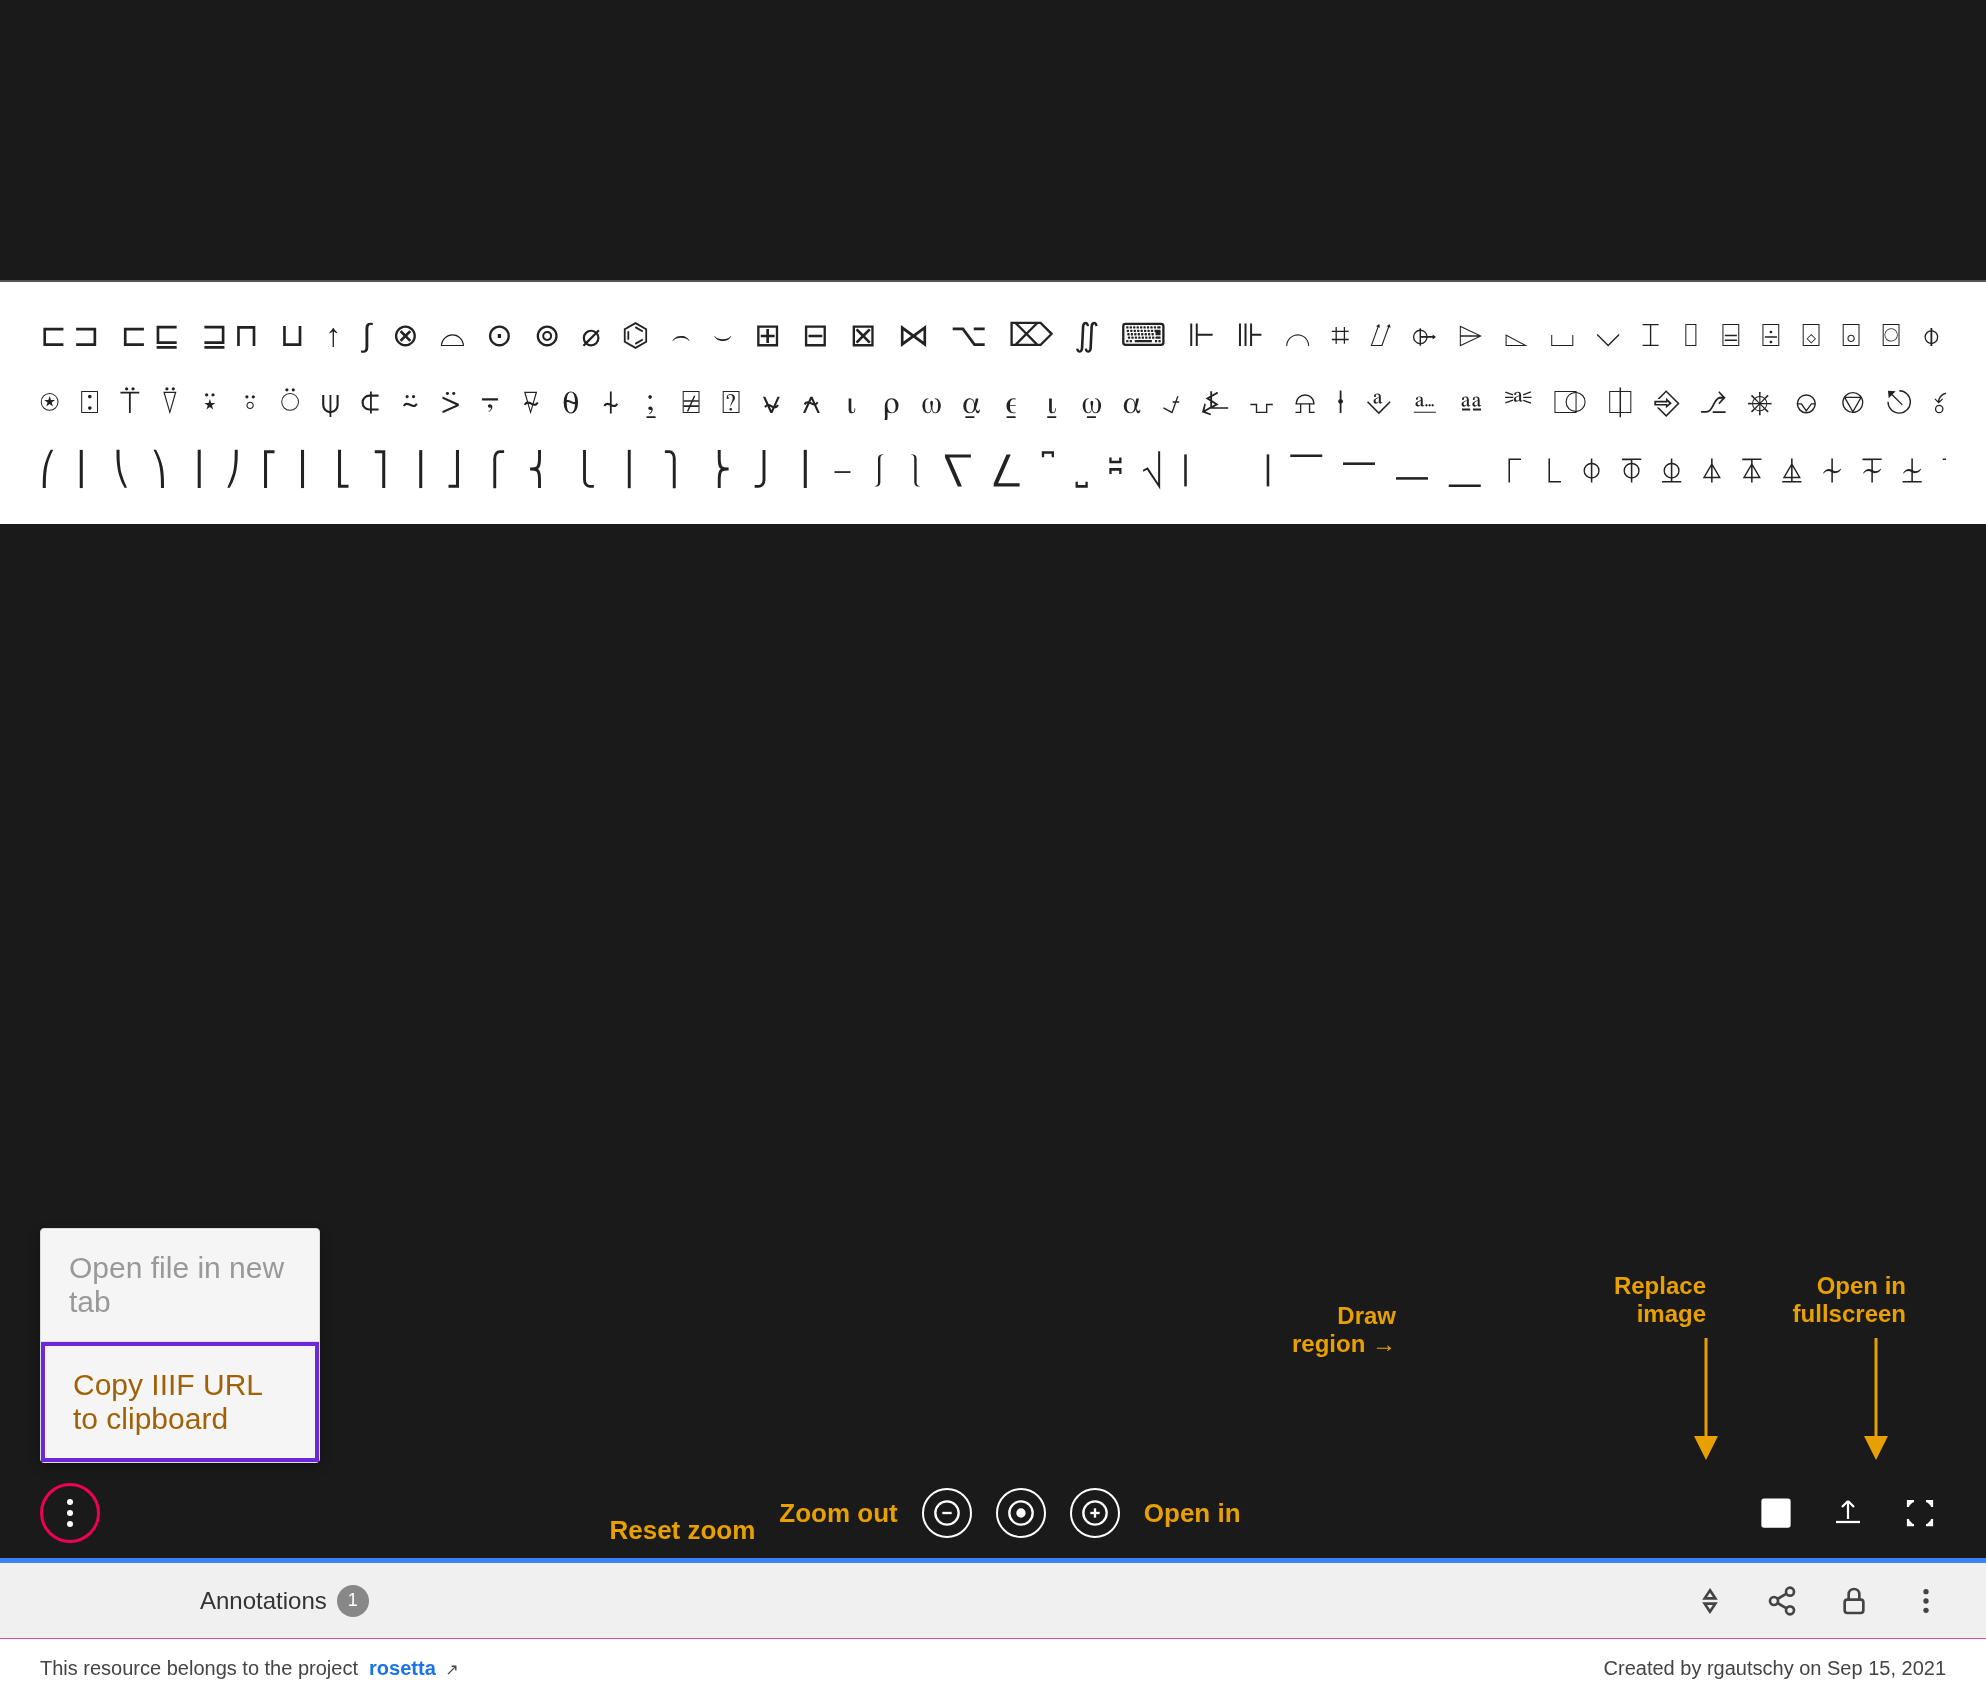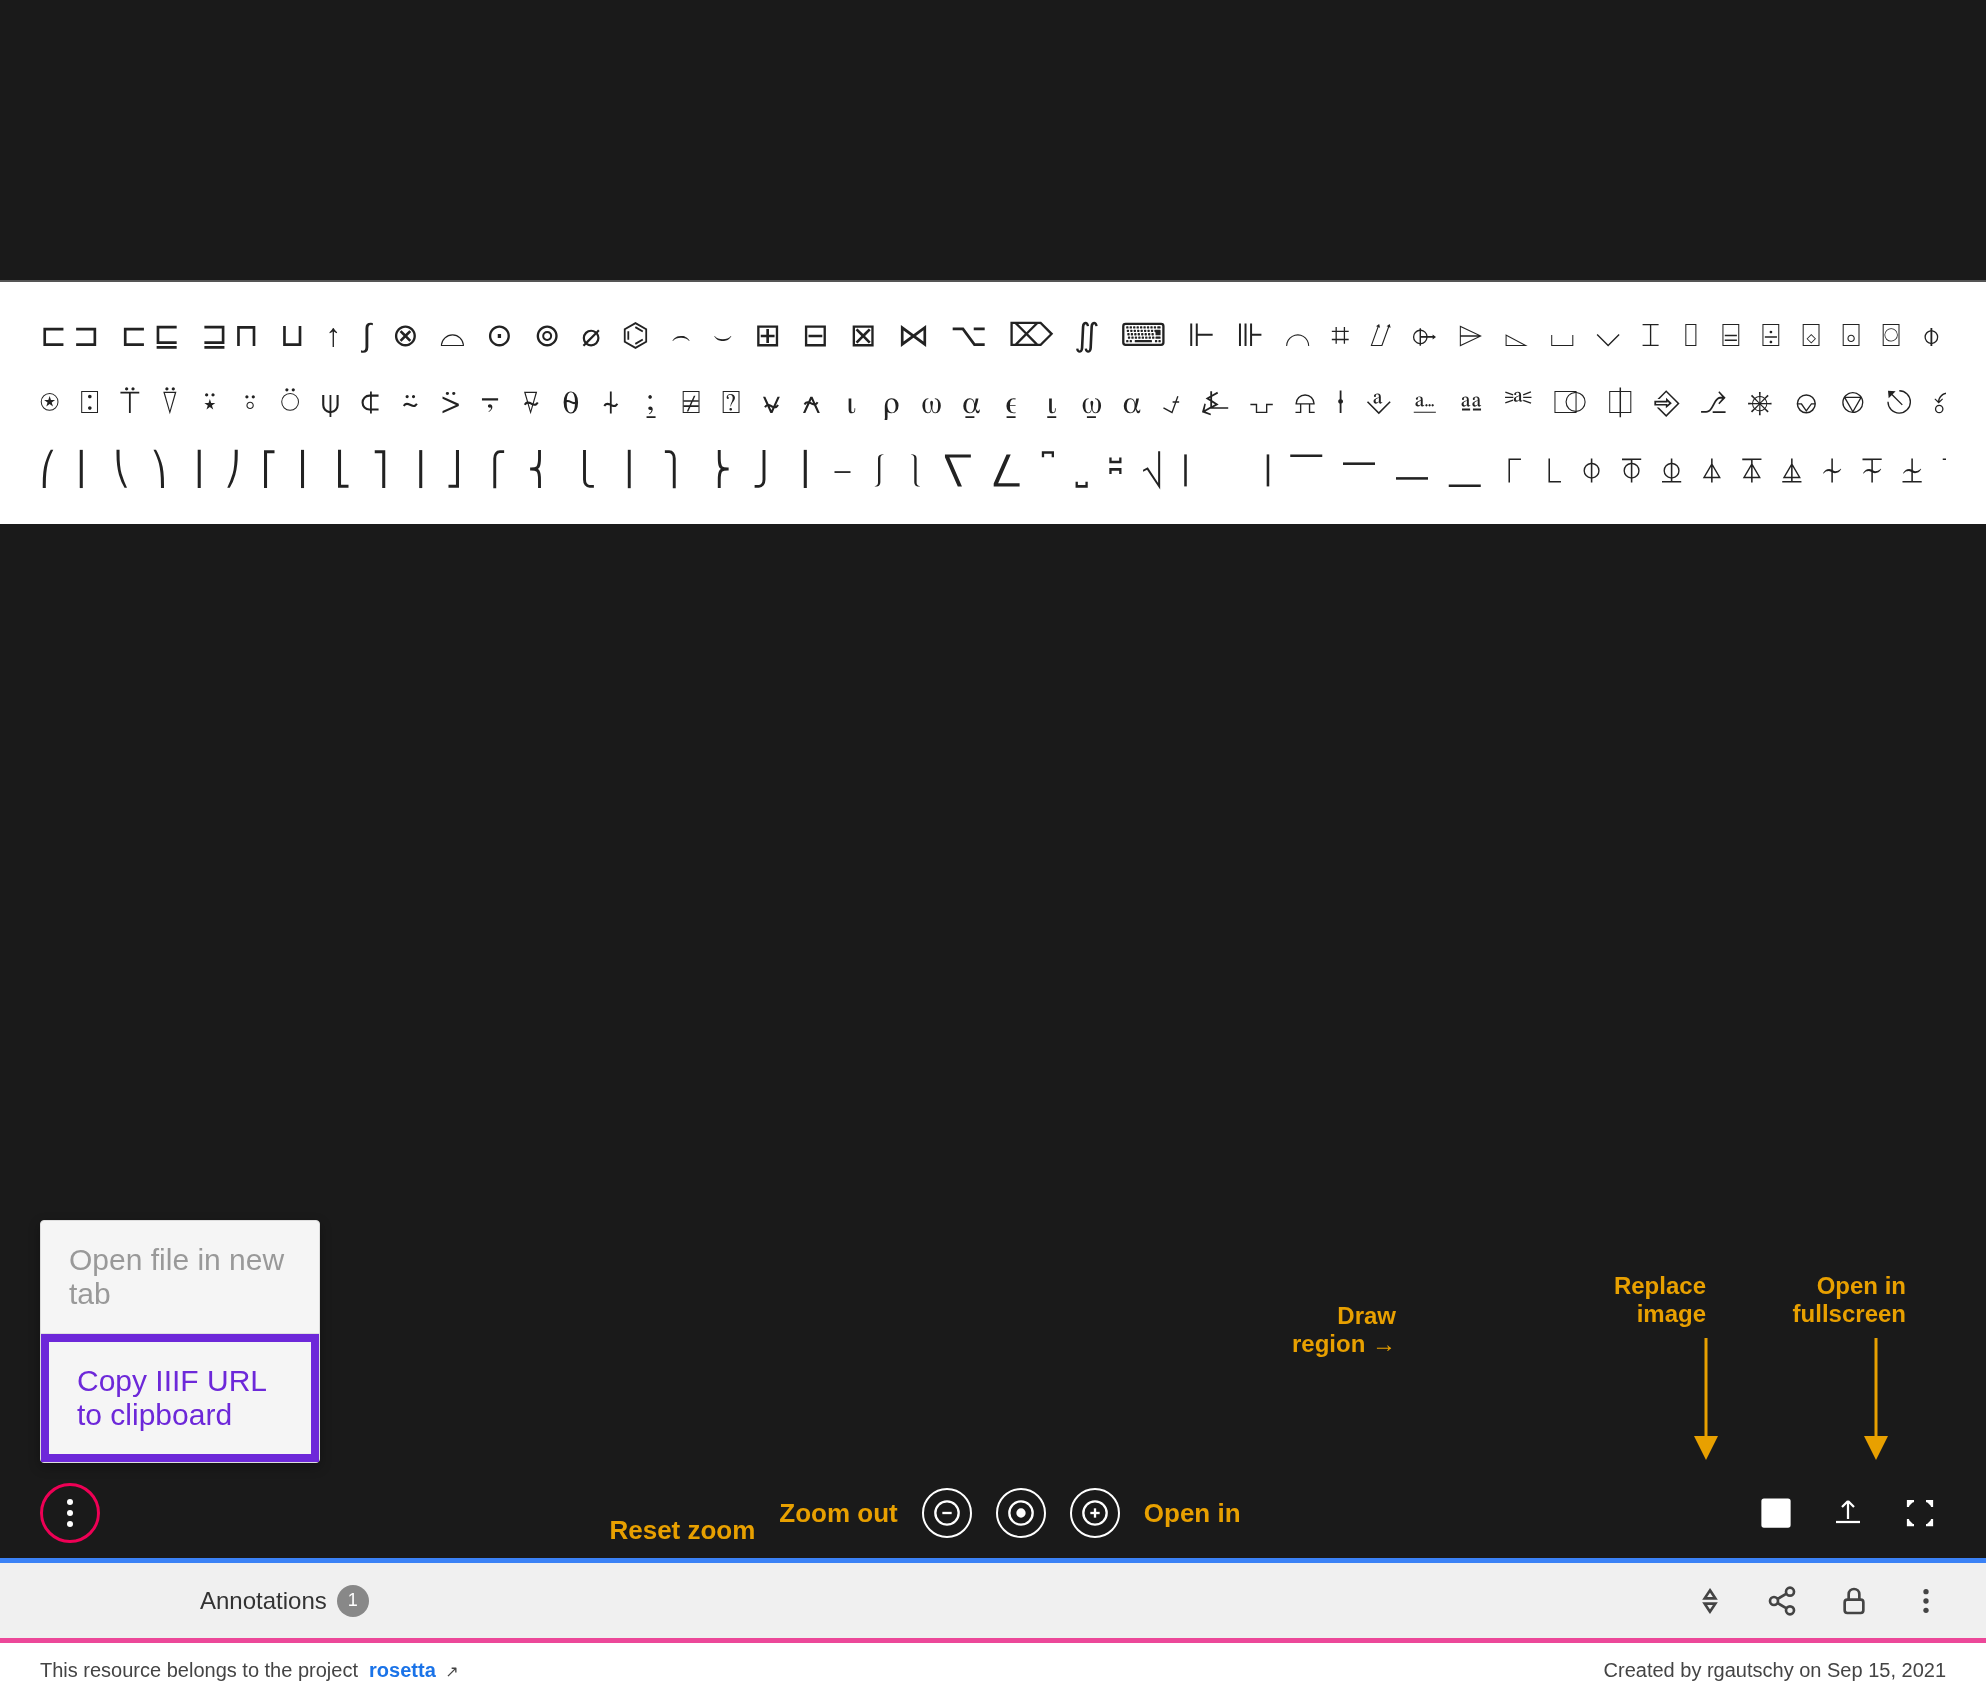--- a/index.html
+++ b/index.html
@@ -134,22 +134,22 @@
 
     .dropdown-item:last-child {
       border-bottom: none;
     }
 
     .dropdown-item.disabled {
       color: #999;
     }
 
     .dropdown-item.active {
-      border: 8px solid #6d28d9;
-      color: #6d28d9;
+      border: 4px solid #6d28d9;
+      color: #a16207;
     }
 
     .zoom-label {
       color: #e8a000;
       font-size: 26px;
       font-weight: 600;
     }
 
     .zoom-circle-btn {
       width: 50px;
@@ -249,21 +249,21 @@
     }
 
     
     .footer {
       background: #fff;
       height: 60px;
       display: flex;
       align-items: center;
       justify-content: space-between;
       padding: 0 40px;
-      border-top: 5px solid #ec4899;
+      border-top: 1px solid #ec4899;
       font-size: 20px;
       color: #444;
     }
 
     .footer a {
       color: #1a73e8;
       text-decoration: none;
     }
 
     .footer strong {

